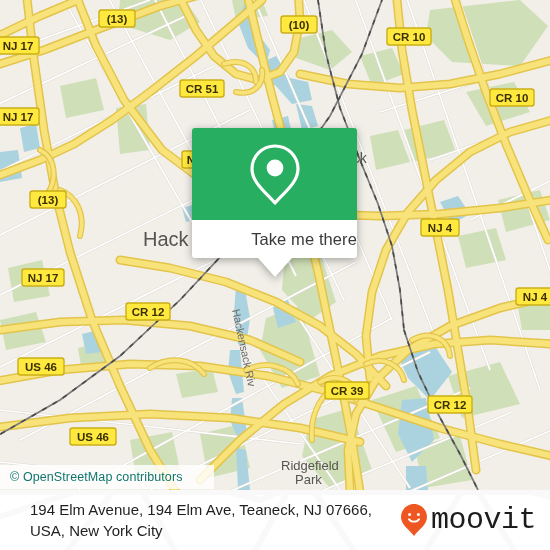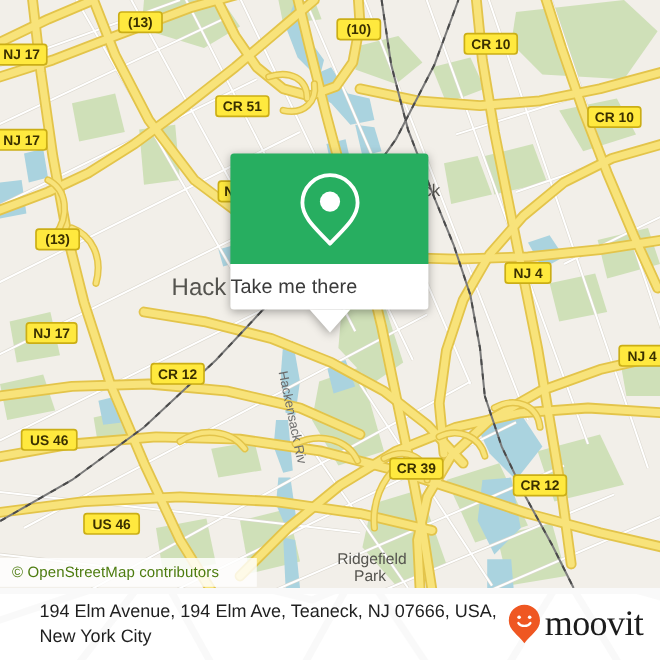--- a/index.html
+++ b/index.html
@@ -13,36 +13,36 @@
   
   #map{position:absolute;left:0;top:0;width:550px;height:490px;overflow:hidden;background:#f2efe9;}
   #map svg{display:block;}
 
   
   #attrib{
     position:absolute;left:0;top:465px;width:214px;height:24px;
     background:rgba(255,255,255,.82);
     display:flex;align-items:center;
     box-sizing:border-box;padding-left:10px;
-    font-size:12.5px;color:#4d7c0f;letter-spacing:.1px;white-space:nowrap;
+    font-size:12.5px;color:#0f766e;letter-spacing:.1px;white-space:nowrap;
   }
 
   
   #callout{
     position:absolute;left:192px;top:128px;width:165px;
     filter:drop-shadow(0 2px 4px rgba(0,0,0,.33));
   }
   #callout-green{
     height:92px;border-radius:3px 3px 0 0;
     display:flex;align-items:center;justify-content:center;
   }
   #pin-icon{display:block;}
   #callout-btn{
     height:38px;background:#ffffff;border-radius:0 0 3px 3px;
-    display:flex;align-items:center;justify-content:flex-start;
+    display:flex;align-items:center;justify-content:flex-end;
     font-size:16.5px;color:#3a3a3a;letter-spacing:.1px;
   }
   #callout-tail{
     position:absolute;left:50%;top:130px;transform:translateX(-50%);
     width:0;height:0;
     border-left:17px solid transparent;border-right:17px solid transparent;
     border-top:19px solid #ffffff;
   }
 
   
@@ -55,21 +55,21 @@
     position:relative;height:100%;
     display:flex;align-items:center;justify-content:flex-end;
     box-sizing:border-box;padding:0 14px 0 30px;
   }
   #footer-address{
     font-size:15px;line-height:21px;color:#1f1f1f;max-width:390px;
   }
   #moovit-logo{display:flex;align-items:center;gap:3px;}
   #moovit-word{
     font-size:30px;line-height:30px;color:#1c1c1c;letter-spacing:-0.5px;
-    font-family:Liberation Serif, serif;
+    font-family:Liberation Mono, monospace;
   }
 </style>
 </head>
 <body>
 
 <div id="app">
 
   <div id="map">
     <svg width="550" height="490" viewBox="0 0 550 490">
       <defs>

